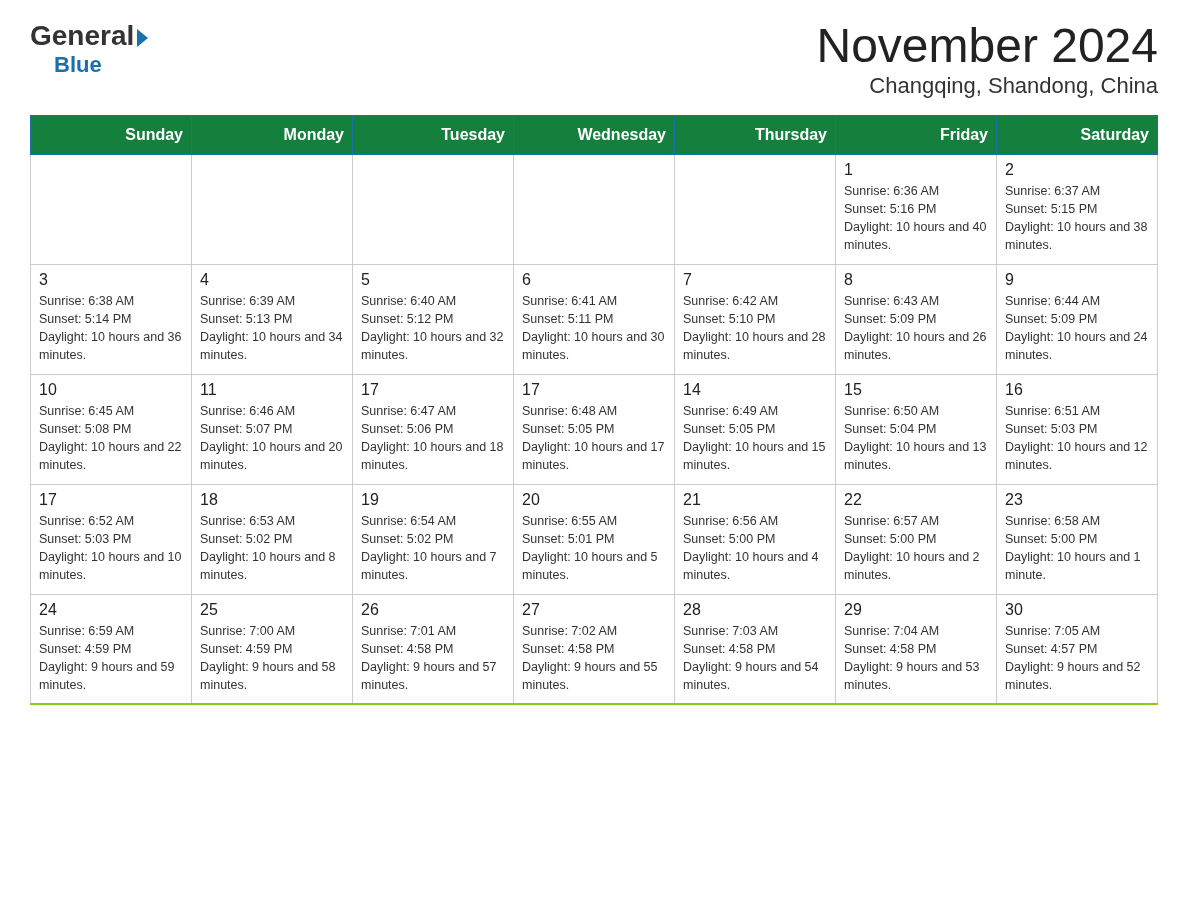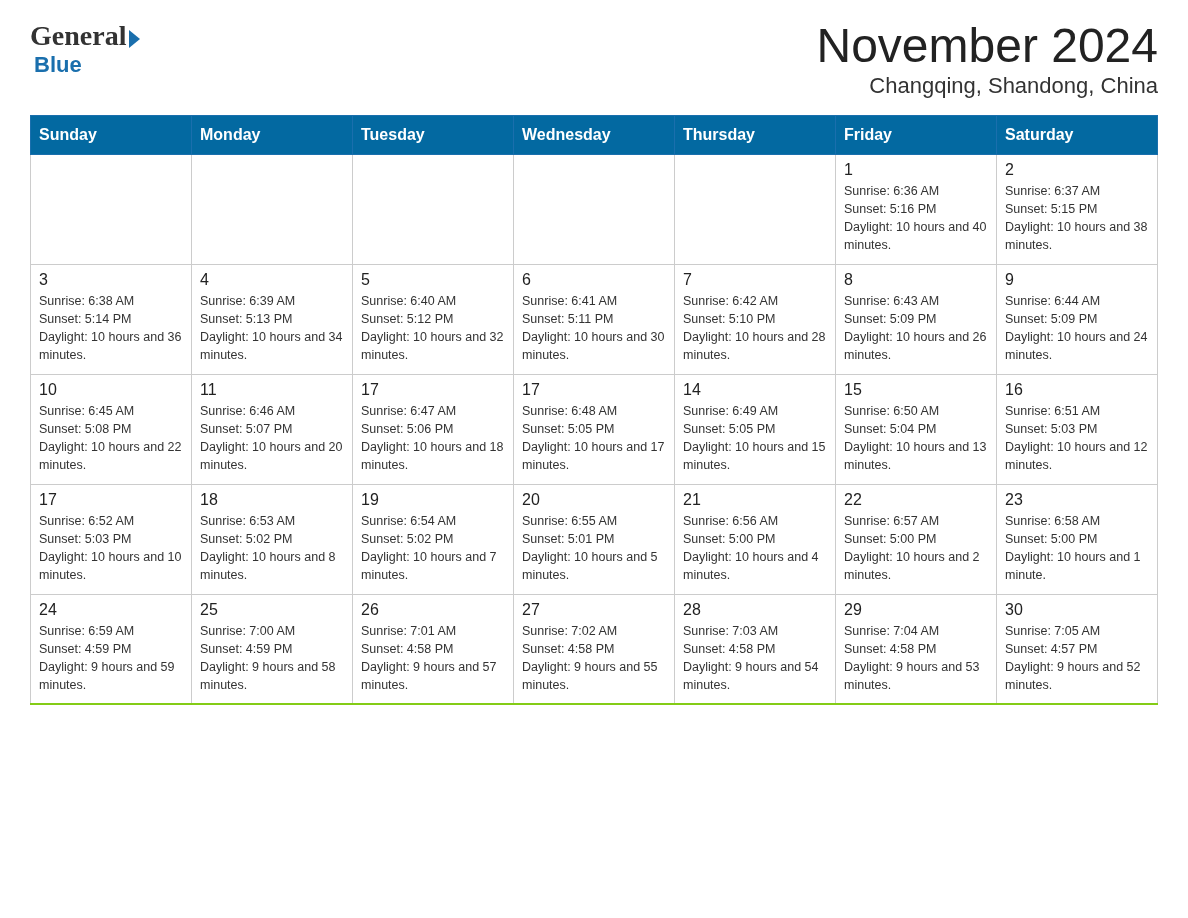--- a/index.html
+++ b/index.html
@@ -40,26 +40,26 @@
     .subtitle {
       font-size: 22px;
       color: #333;
     }
     .calendar {
       width: 100%;
       border-collapse: collapse;
       border: 1px solid #aaa;
     }
     .calendar th {
-      background-color: #0369a1;
+      background-color: #15803d;
       color: #fff;
       font-size: 16px;
       font-weight: bold;
       padding: 10px 8px;
-      text-align: left;
+      text-align: right;
       border: 1px solid #1a6fad;
     }
     .calendar td {
       width: calc(100% / 7);
       vertical-align: top;
       padding: 6px 8px;
       border: 1px solid #ccc;
       font-size: 13px;
       color: #222;
       height: 110px;
@@ -80,34 +80,33 @@
       border-bottom: 2px solid #84cc16;
     }
     .logo-row {
       display: flex;
       align-items: center;
     }
     .logo-name {
       font-size: 28px;
       font-weight: bold;
       color: #333;
-      font-family: Liberation Serif, serif;
     }
   </style>
 </head>
 <body>
 
 <div class="header">
   <div class="logo">
     <div class="logo-row">
       <span class="logo-name">
         General<span style="display:inline-block;width:0;height:0;border-left:11px solid #1a6fad;border-top:9px solid transparent;border-bottom:9px solid transparent;margin-left:3px;vertical-align:middle;"></span>
       </span>
     </div>
-    <div style="margin-left:0;">
+    <div style="margin-left:20px;">
       <span class="logo-blue-text">Blue</span>
     </div>
   </div>
   <div class="title-section">
     <div class="main-title">November 2024</div>
     <div class="subtitle">Changqing, Shandong, China</div>
   </div>
 </div>
 
 <table class="calendar">

